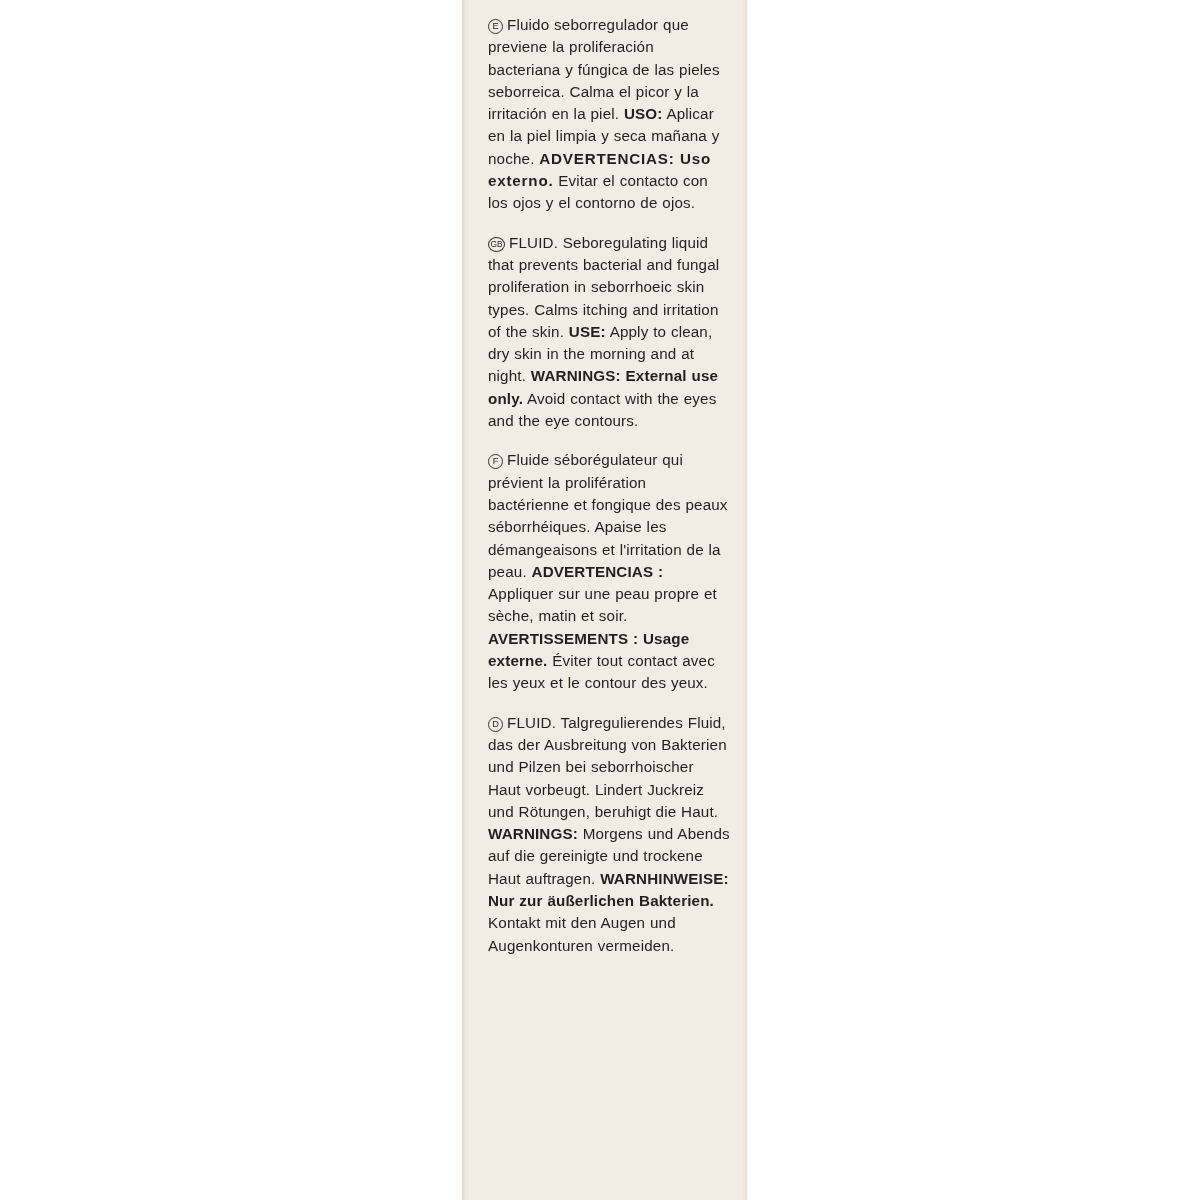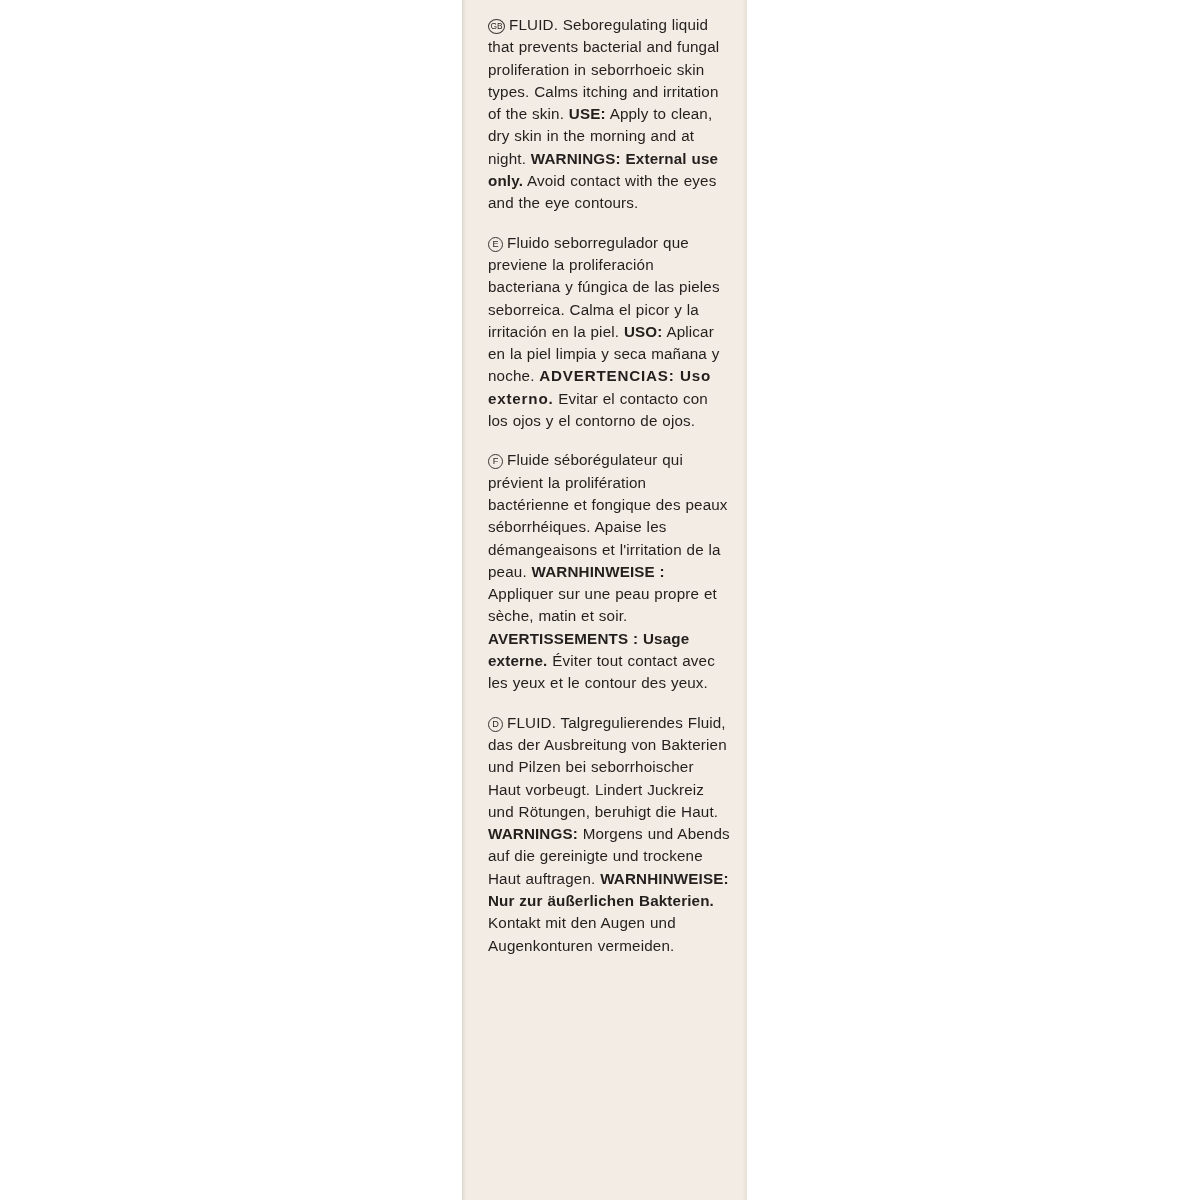--- a/index.html
+++ b/index.html
@@ -99,34 +99,34 @@
 </head>
 <body>
 
 <div class="bg-left"></div>
 <div class="bg-right"></div>
 
 <div id="panel">
   <div id="text-column">
 
     <div class="block">
+      <span class="country-mark">E</span><span>Fluido seborregulador que previene la proliferación bacteriana y fúngica de las pieles seborreica. Calma el picor y la irritación en la piel.</span>
+      <b>USO:</b><span> Aplicar en la piel limpia y seca mañana y noche.</span>
+      <b class="spaced">ADVERTENCIAS:</b><b class="spaced"> Uso externo.</b><span> Evitar el contacto con los ojos y el contorno de ojos.</span>
+    </div>
+
+    <div class="block">
       <span class="country-mark wide">GB</span><span>FLUID. Seboregulating liquid that prevents bacterial and fungal proliferation in seborrhoeic skin types. Calms itching and irritation of the skin.</span>
       <b>USE:</b><span> Apply to clean, dry skin in the morning and at night.</span>
       <b>WARNINGS: External use only.</b><span> Avoid contact with the eyes and the eye contours.</span>
     </div>
 
     <div class="block">
-      <span class="country-mark">E</span><span>Fluido seborregulador que previene la proliferación bacteriana y fúngica de las pieles seborreica. Calma el picor y la irritación en la piel.</span>
-      <b>USO:</b><span> Aplicar en la piel limpia y seca mañana y noche.</span>
-      <b class="spaced">ADVERTENCIAS:</b><b class="spaced"> Uso externo.</b><span> Evitar el contacto con los ojos y el contorno de ojos.</span>
-    </div>
-
-    <div class="block">
       <span class="country-mark">F</span><span>Fluide séborégulateur qui prévient la prolifération bactérienne et fongique des peaux séborrhéiques. Apaise les démangeaisons et l'irritation de la peau.</span>
-      <b>WARNHINWEISE :</b><span> Appliquer sur une peau propre et sèche, matin et soir.</span>
+      <b>ADVERTENCIAS :</b><span> Appliquer sur une peau propre et sèche, matin et soir.</span>
       <b>AVERTISSEMENTS : Usage externe.</b><span> Éviter tout contact avec les yeux et le contour des yeux.</span>
     </div>
 
     <div class="block">
       <span class="country-mark">D</span><span>FLUID. Talgregulierendes Fluid, das der Ausbreitung von Bakterien und Pilzen bei seborrhoischer Haut vorbeugt. Lindert Juckreiz und Rötungen, beruhigt die Haut.</span>
       <b>WARNINGS:</b><span> Morgens und Abends auf die gereinigte und trockene Haut auftragen.</span>
       <b>WARNHINWEISE: Nur zur äußerlichen Bakterien.</b><span> Kontakt mit den Augen und Augenkonturen vermeiden.</span>
     </div>
 
   </div>

